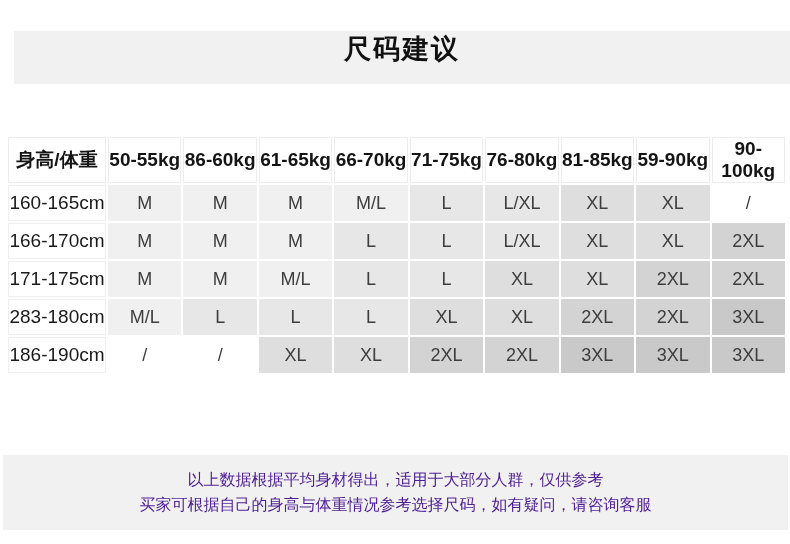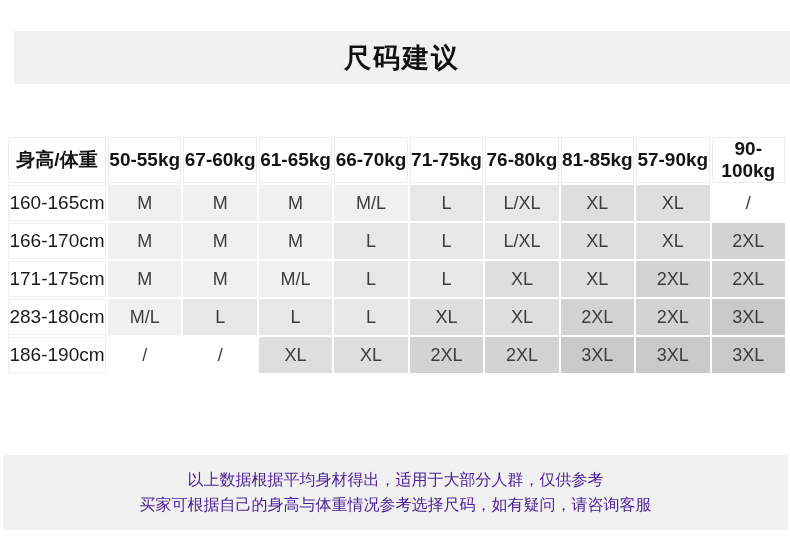--- a/index.html
+++ b/index.html
@@ -1,20 +1,20 @@
 <!DOCTYPE html>
 <html><head>
 <meta charset="utf-8">
 <style>
   * { box-sizing: border-box; margin: 0; padding: 0; }
   html, body { width: 790px; height: 544px; background: #ffffff;
     font-family: "Liberation Sans", "DejaVu Sans", sans-serif; position: relative; overflow: hidden; }
 
   .title-band { position: absolute; left: 14px; right: 0; top: 31px; height: 53px;
-    background: #f1f1f1; display: flex; align-items: center; justify-content: center; }
+    background: #f1f1f1; display: flex; align-items: flex-start; justify-content: center; }
   .title-band h1 { font-size: 27px; font-weight: bold; color: #111111; letter-spacing: 2px; }
 
   table.size-table { position: absolute; left: 6px; top: 135px; width: 781px;
     border-collapse: separate; border-spacing: 2px; table-layout: fixed; }
   table.size-table th, table.size-table td { text-align: center; vertical-align: middle; }
 
   th.corner, th.w-head { background: #ffffff; border: 1px solid #ececec;
     font-size: 19px; font-weight: bold; color: #141414; height: 38px; }
   th.corner { width: 98px; margin-left: 31px; }
 
@@ -32,27 +32,27 @@
 
 <div class="title-band">
   <h1>尺码建议</h1>
 </div>
 
 <table class="size-table">
   <thead>
     <tr>
       <th class="corner">身高/体重</th>
     <th class="w-head">50-55kg</th>
-        <th class="w-head">67-60kg</th>
+        <th class="w-head">86-60kg</th>
         <th class="w-head">61-65kg</th>
         <th class="w-head">66-70kg</th>
         <th class="w-head">71-75kg</th>
         <th class="w-head">76-80kg</th>
         <th class="w-head">81-85kg</th>
-        <th class="w-head">57-90kg</th>
+        <th class="w-head">59-90kg</th>
         <th class="w-head">90-100kg</th>
       </tr>
   </thead>
   <tbody>
       <tr>
         <td class="h-label">160-165cm</td>
         <td class="size-cell" style="background: rgb(240, 240, 240);">M</td>
         <td class="size-cell" style="background: rgb(240, 240, 240);">M</td>
         <td class="size-cell" style="background: rgb(240, 240, 240);">M</td>
         <td class="size-cell" style="background: rgb(240, 240, 240);">M/L</td>

